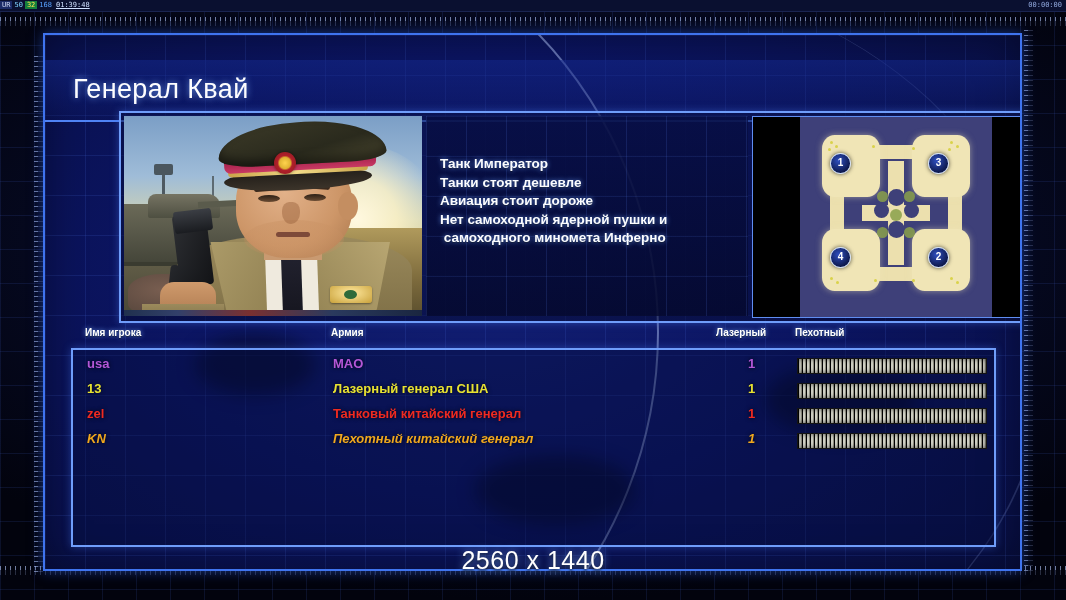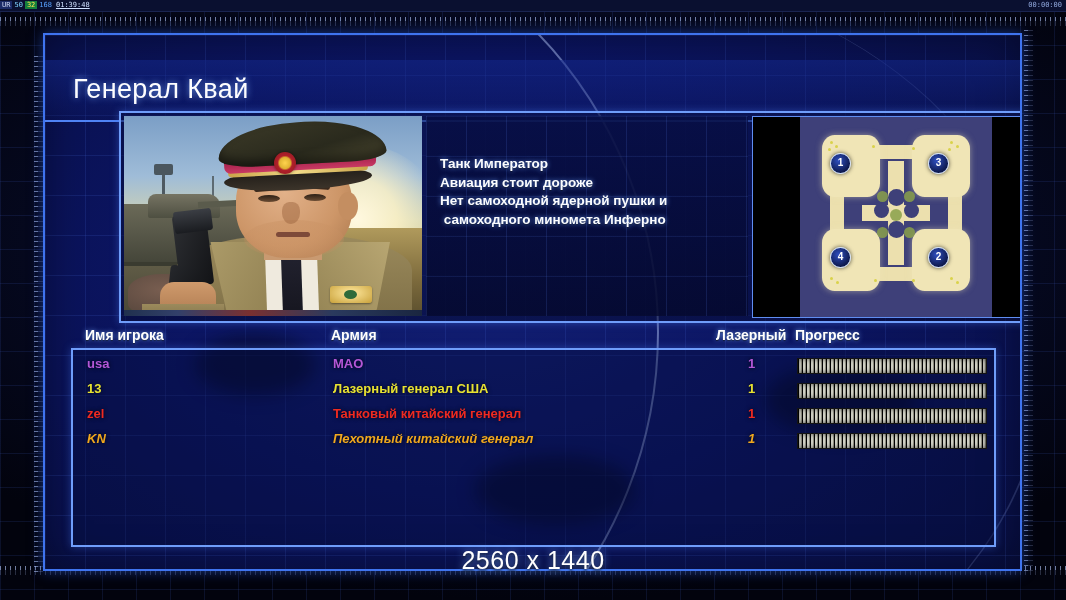--- a/index.html
+++ b/index.html
@@ -223,21 +223,21 @@
   .mm-tree{position:absolute;background:#8aa04a;border-radius:50%;opacity:.85;}
   .mm-res{position:absolute;width:3px;height:3px;border-radius:50%;background:#d9d24a;}
   .mm-spawn{position:absolute;width:19px;height:19px;border-radius:50%;
     background:radial-gradient(circle at 40% 35%,#2f4fbf,#09123f 80%);
     border:1.5px solid #cfe0ff;
     color:#fff;font-size:10px;font-weight:bold;line-height:17px;text-align:center;
     box-shadow:0 0 4px rgba(0,0,0,.7);}
 
   
   #thead{position:absolute;left:26px;top:292px;width:921px;height:22px;}
-  #thead span{position:absolute;font-size:14px;font-weight:bold;color:#ffffff;
+  #thead span{position:absolute;font-size:10px;font-weight:bold;color:#ffffff;
     text-shadow:0 0 5px rgba(120,170,255,.9),0 1px 1px rgba(0,0,0,.8);}
   #h-name{left:14px;top:0;}
   #h-army{left:260px;top:0;}
   #h-team{left:645px;top:0;}
   #h-prog{left:724px;top:0;}
 
   #tablebox{
     position:absolute;left:26px;top:313px;width:921px;height:195px;
     border:2px solid #6f9dfa;background:rgba(6,12,58,.38);
     box-shadow:0 0 8px rgba(70,120,240,.4);
@@ -333,20 +333,21 @@
       <div class="p-gungrip"></div>
       <div class="p-hand"></div>
       <div class="p-sleeve"></div>
       <div class="p-strip"></div>
     </div>
 
     <div id="descpane">
       <div class="dgrid"></div>
       <div id="desc">
         <div class="dline">Танк Император</div>
+        <div class="dline">Танки стоят дешевле</div>
         <div class="dline">Авиация стоит дороже</div>
         <div class="dline">Нет самоходной ядерной пушки и</div>
         <div class="dline"> самоходного миномета Инферно</div>
       </div>
     </div>
 
     <div id="minimapwrap">
       <div id="minimap">
         <div class="mm-bridgeV"></div>
         <div class="mm-bridgeH"></div>
@@ -389,21 +390,21 @@
         <div class="mm-spawn" style="left:30px;top:130px;">4</div>
         <div class="mm-spawn" style="left:128px;top:130px;">2</div>
       </div>
     </div>
   </div>
 
   <div id="thead">
     <span id="h-name">Имя игрока</span>
     <span id="h-army">Армия</span>
     <span id="h-team">Лазерный</span>
-    <span id="h-prog">Прогресс</span>
+    <span id="h-prog">Пехотный</span>
   </div>
 
   <div id="tablebox">
     <div class="trow" style="top:6px;">
       <span class="c-name" style="color: rgb(180, 87, 214);">usa</span>
       <span class="c-army" style="color: rgb(180, 87, 214);">MAO</span>
       <span class="c-team" style="color: rgb(180, 87, 214);">1</span>
       <span class="c-prog">
           <i style="width: 100%;"></i>
         </span>

